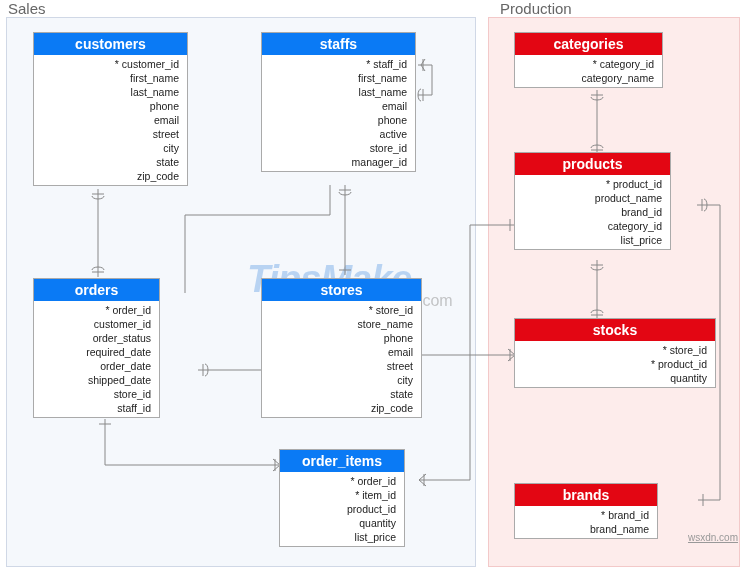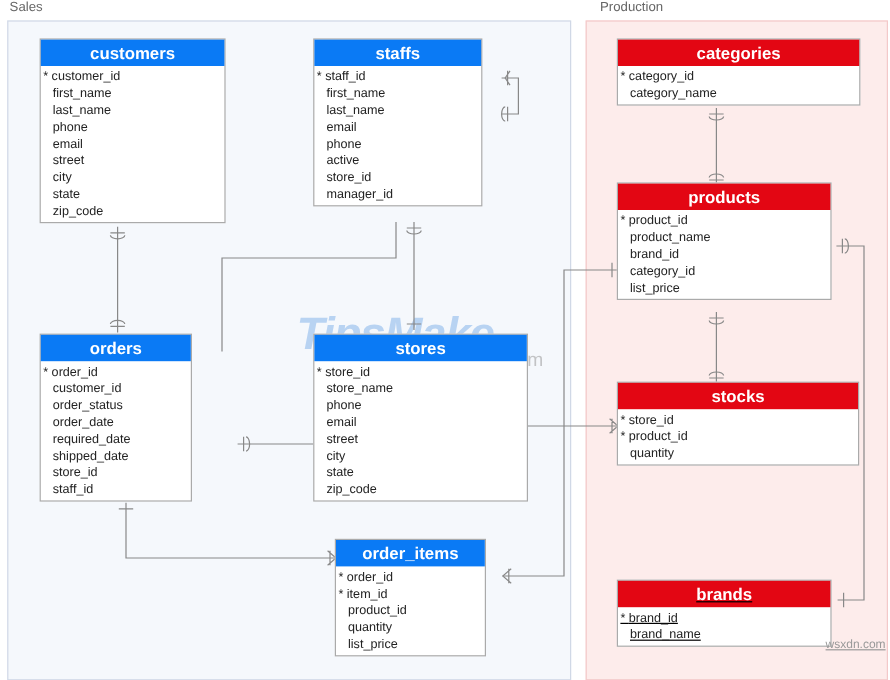--- a/index.html
+++ b/index.html
@@ -8,21 +8,21 @@
     font-family: Arial, Helvetica, sans-serif;
     font-size: 11px;
     background: #fff;
     width: 742px;
     height: 567px;
     position: relative;
     overflow: hidden;
   }
   .schema-label {
     position: absolute;
-    font-size: 11px;
+    font-size: 15px;
     color: #666;
   }
   .region {
     position: absolute;
     border: 1px solid;
   }
   .region-sales { border-color: #d0d8e6; background: #f5f8fc; }
   .region-prod  { border-color: #f3c9c9; background: #fdeceb; }
   .entity {
     position: absolute;
@@ -37,20 +37,21 @@
     padding: 3px 4px;
     font-size: 14px;
   }
   .hdr-blue { background: #0a7af5; }
   .hdr-red  { background: #e30613; }
   .entity-body { padding: 2px 0; }
   .field {
     padding: 1px 8px 1px 10px;
     color: #222;
     white-space: nowrap;
+    text-align: right;
   }
   .field.pk::before {
     content: "* ";
     margin-left: -8px;
   }
   .connector {
     position: absolute;
     pointer-events: none;
   }
   .watermark {
@@ -134,49 +135,49 @@
       <div class="field">last_name</div>
       <div class="field">phone</div>
       <div class="field">email</div>
       <div class="field">street</div>
       <div class="field">city</div>
       <div class="field">state</div>
       <div class="field">zip_code</div>
     </div>
 </div>
 
-<div class="entity" style="left:261px; top:32px; width:141px;">
+<div class="entity" style="left:261px; top:32px; width:155px;">
   <div class="entity-header hdr-blue">staffs</div>
   <div class="entity-body">
       <div class="field pk">staff_id</div>
       <div class="field">first_name</div>
       <div class="field">last_name</div>
       <div class="field">email</div>
       <div class="field">phone</div>
       <div class="field">active</div>
       <div class="field">store_id</div>
       <div class="field">manager_id</div>
     </div>
 </div>
 
 <div class="entity" style="left:33px; top:278px; width:127px;">
   <div class="entity-header hdr-blue">orders</div>
   <div class="entity-body">
       <div class="field pk">order_id</div>
       <div class="field">customer_id</div>
       <div class="field">order_status</div>
+      <div class="field">required_date</div>
       <div class="field">order_date</div>
-      <div class="field">required_date</div>
       <div class="field">shipped_date</div>
       <div class="field">store_id</div>
       <div class="field">staff_id</div>
     </div>
 </div>
 
-<div class="entity" style="left:261px; top:278px; width:179px;">
+<div class="entity" style="left:261px; top:278px; width:161px;">
   <div class="entity-header hdr-blue">stores</div>
   <div class="entity-body">
       <div class="field pk">store_id</div>
       <div class="field">store_name</div>
       <div class="field">phone</div>
       <div class="field">email</div>
       <div class="field">street</div>
       <div class="field">city</div>
       <div class="field">state</div>
       <div class="field">zip_code</div>
@@ -187,49 +188,49 @@
   <div class="entity-header hdr-blue">order_items</div>
   <div class="entity-body">
       <div class="field pk">order_id</div>
       <div class="field pk">item_id</div>
       <div class="field">product_id</div>
       <div class="field">quantity</div>
       <div class="field">list_price</div>
     </div>
 </div>
 
-<div class="entity" style="left:514px; top:32px; width:203px;">
+<div class="entity" style="left:514px; top:32px; width:149px;">
   <div class="entity-header hdr-red">categories</div>
   <div class="entity-body">
       <div class="field pk">category_id</div>
       <div class="field">category_name</div>
     </div>
 </div>
 
-<div class="entity" style="left:514px; top:152px; width:179px;">
+<div class="entity" style="left:514px; top:152px; width:157px;">
   <div class="entity-header hdr-red">products</div>
   <div class="entity-body">
       <div class="field pk">product_id</div>
       <div class="field">product_name</div>
       <div class="field">brand_id</div>
       <div class="field">category_id</div>
       <div class="field">list_price</div>
     </div>
 </div>
 
 <div class="entity" style="left:514px; top:318px; width:202px;">
   <div class="entity-header hdr-red">stocks</div>
   <div class="entity-body">
       <div class="field pk">store_id</div>
       <div class="field pk">product_id</div>
       <div class="field">quantity</div>
     </div>
 </div>
 
-<div class="entity" style="left:514px; top:483px; width:179px;text-decoration:underline;">
+<div class="entity" style="left:514px; top:483px; width:144px;">
   <div class="entity-header hdr-red">brands</div>
   <div class="entity-body">
       <div class="field pk">brand_id</div>
       <div class="field">brand_name</div>
     </div>
 </div>
 
 <div class="footer-credit" style="right:4px; bottom:24px;">wsxdn.com</div>
 
 </body></html>

